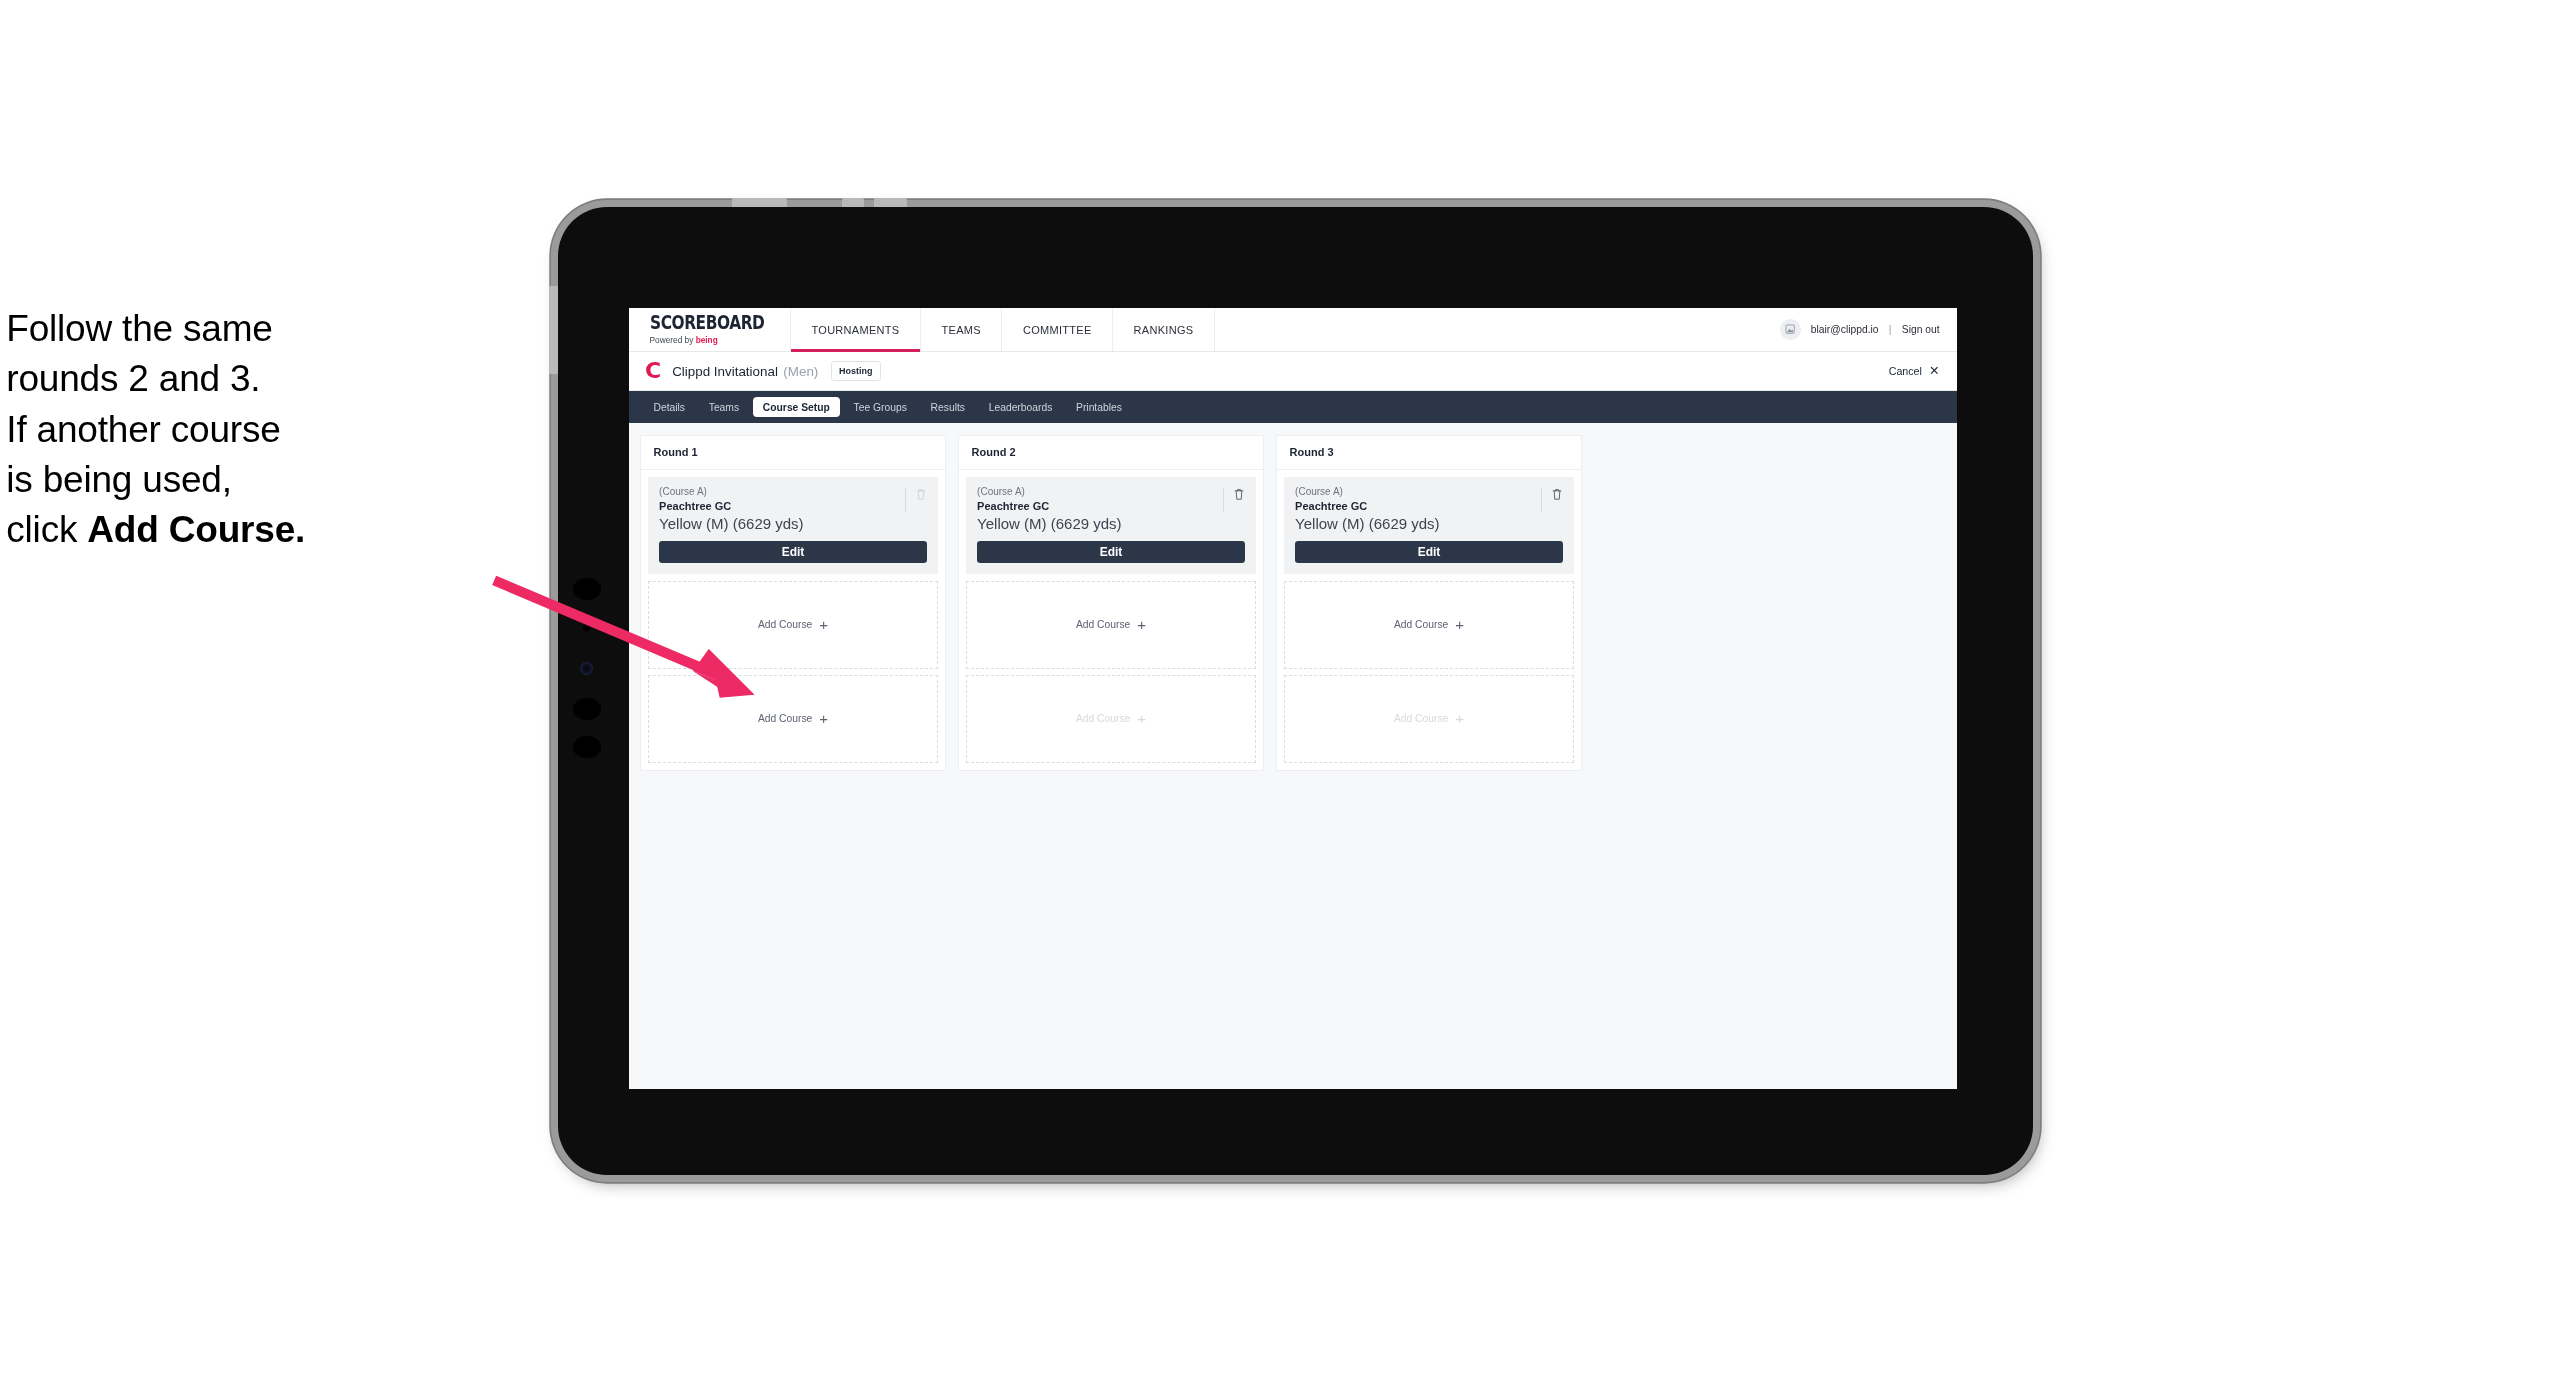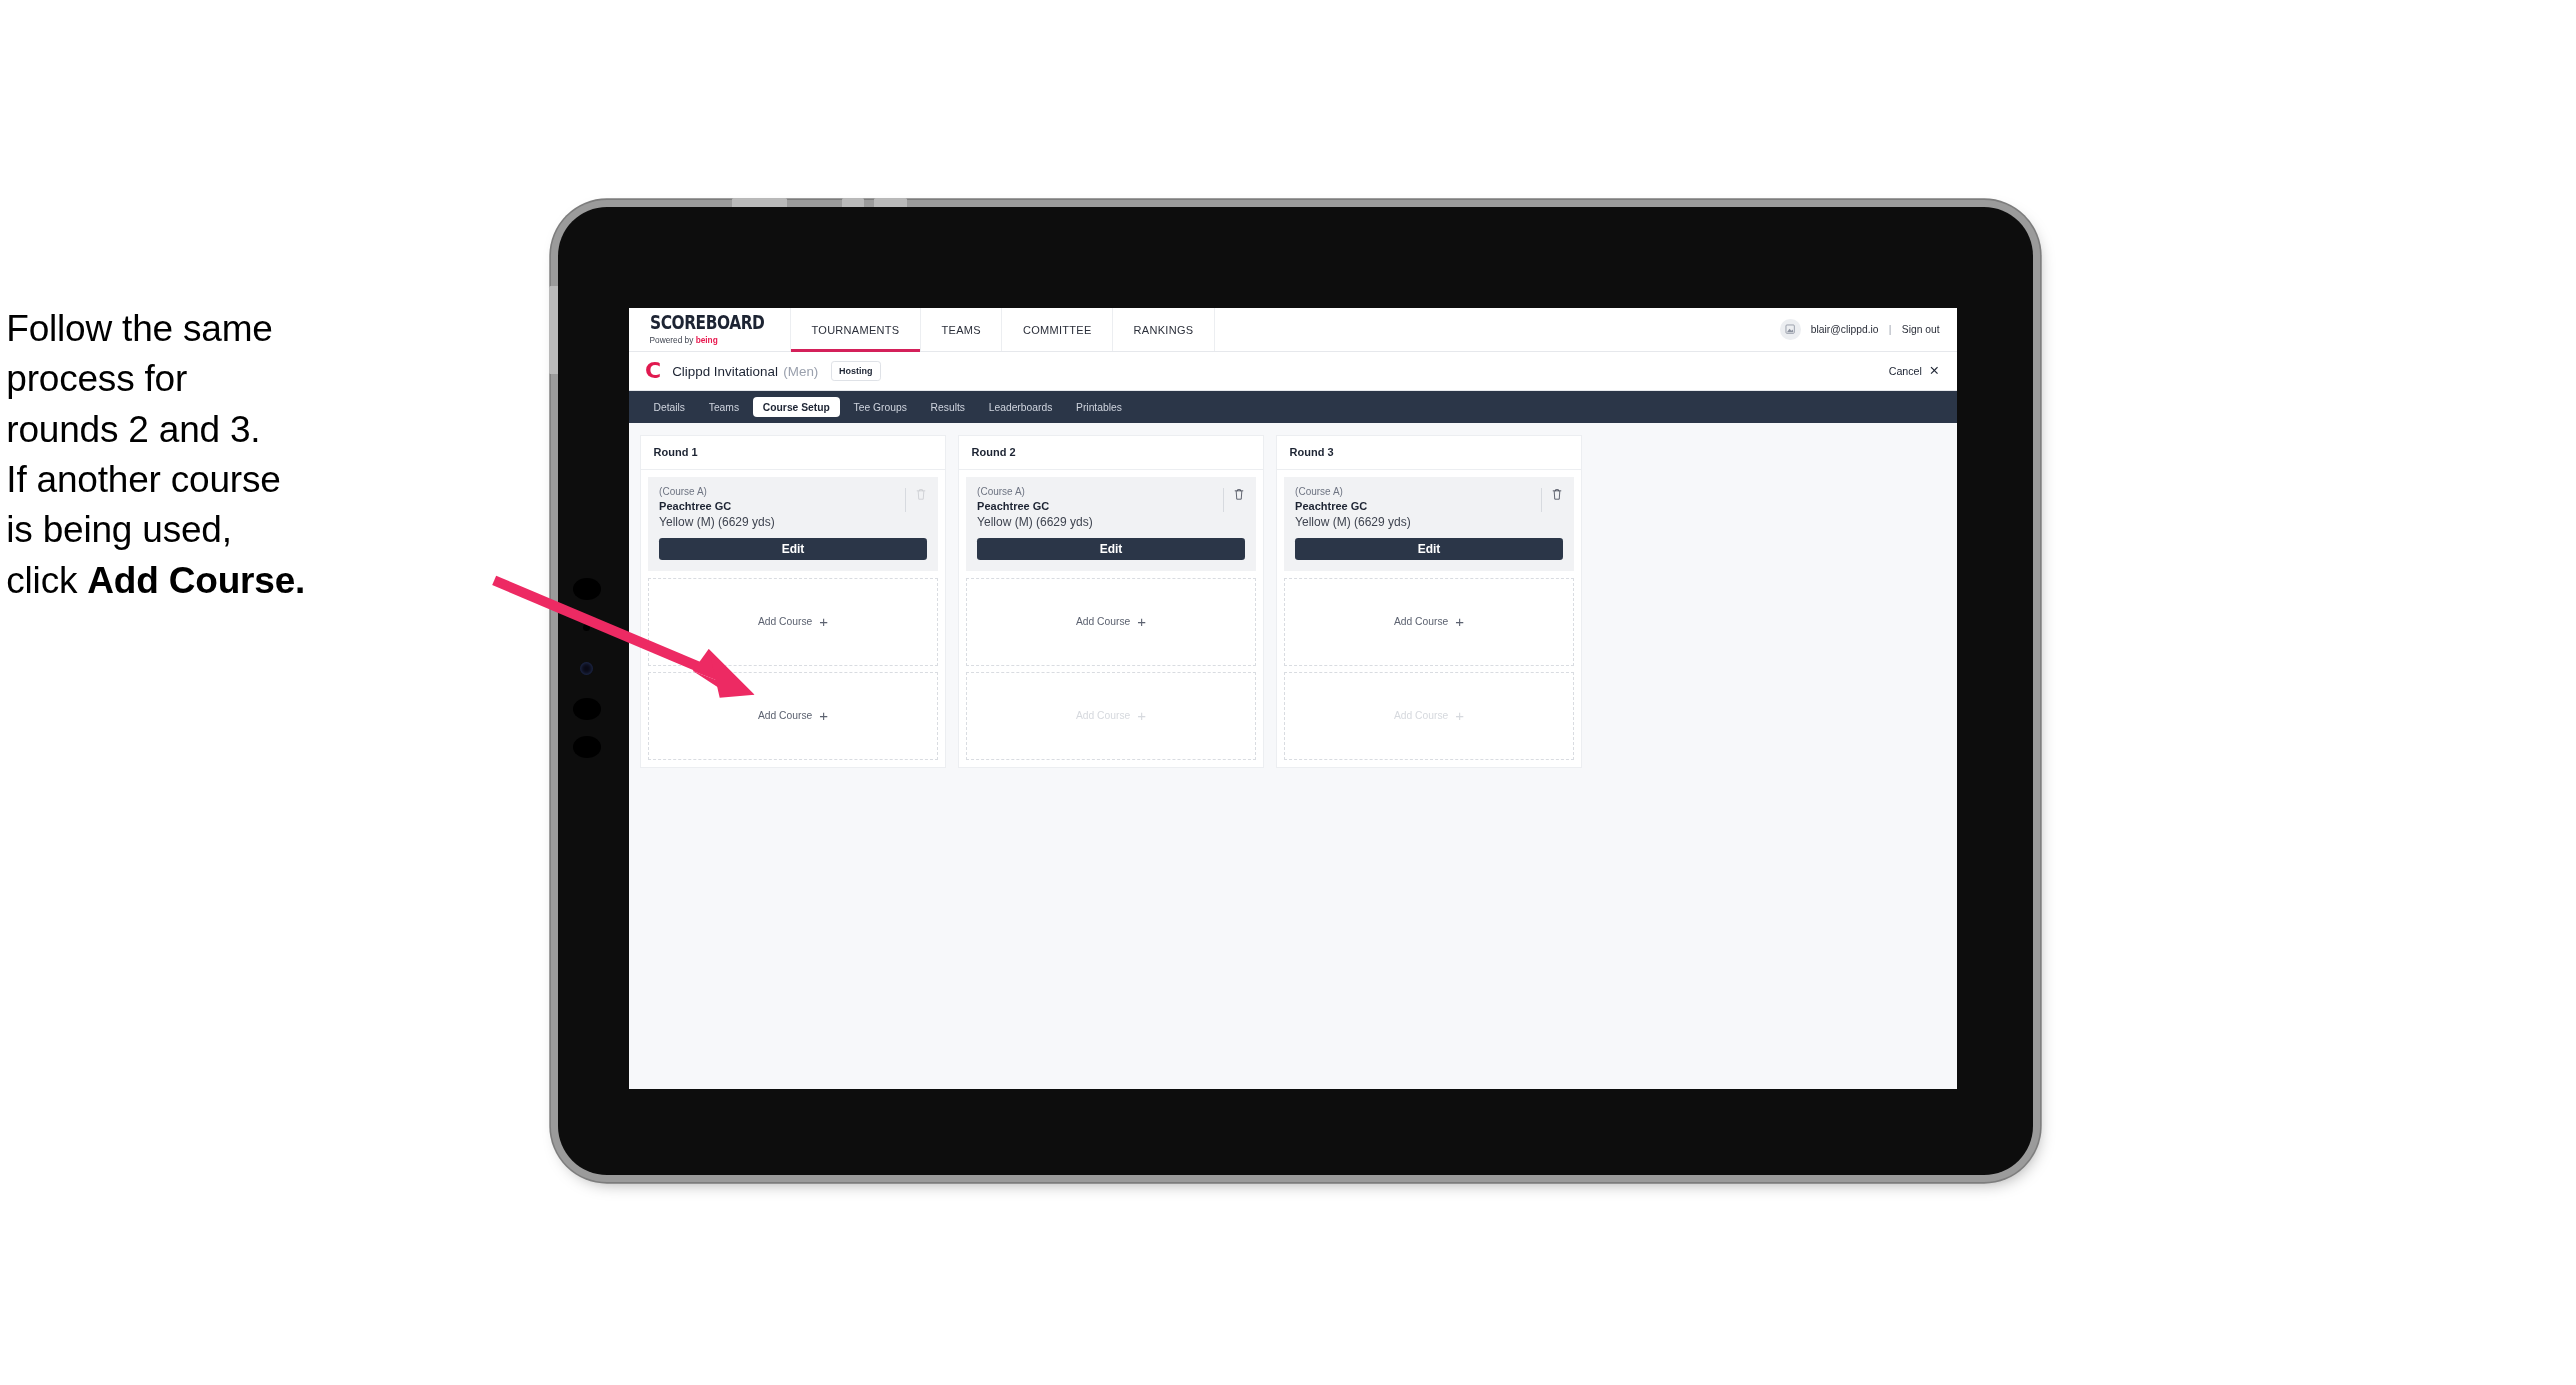--- a/index.html
+++ b/index.html
@@ -155,21 +155,21 @@
   }
   .round-body { padding: 7.1px; display: flex; flex-direction: column; gap: 6.3px; }
 
   .course-card {
     background: #f1f2f4; padding: 9.5px 11px 11px 11px;
   }
   .cc-top { display: flex; align-items: flex-start; }
   .cc-info { flex: 1; }
   .cc-label { font-size: 10px; color: #6e7482; margin-bottom: 2.4px; }
   .cc-name { font-size: 11px; font-weight: 700; color: #1d2433; margin-bottom: 3.2px; }
-  .cc-tee { font-size: 12px; color: #3f4450; }
+  .cc-tee { font-size: 15px; color: #3f4450; }
   .cc-actions { display: flex; align-items: flex-start; gap: 8.7px; padding-top: 1.6px; }
   .cc-divider { width: 0.8px; height: 24px; background: #d7dadf; }
   .cc-trash { cursor: pointer; line-height: 0; }
   .cc-trash.dim { opacity: .22; }
   .edit-btn {
     margin-top: 9.5px; height: 22px; background: #2b3648; color: #ffffff;
     font-size: 12px; font-weight: 600; border-radius: 3.2px;
     display: flex; align-items: center; justify-content: center; cursor: pointer;
   }
 
@@ -186,21 +186,20 @@
   
   #arrow { position: absolute; left: 442px; top: 537px; pointer-events: none; }
 </style>
 </head>
 <body>
 
 <div id="stage">
 
   <div id="instruction">
     <div>Follow the same</div>
-    <div>process for</div>
     <div>rounds 2 and 3.</div>
     <div>If another course</div>
     <div>is being used,</div>
     <div><span>click </span><span class="b">Add Course.</span></div>
   </div>
 
   <div id="tablet">
     <div class="topbtn" style="left:174px;width:55px;"></div>
     <div class="topbtn" style="left:284px;width:22px;"></div>
     <div class="topbtn" style="left:316px;width:33px;"></div>

